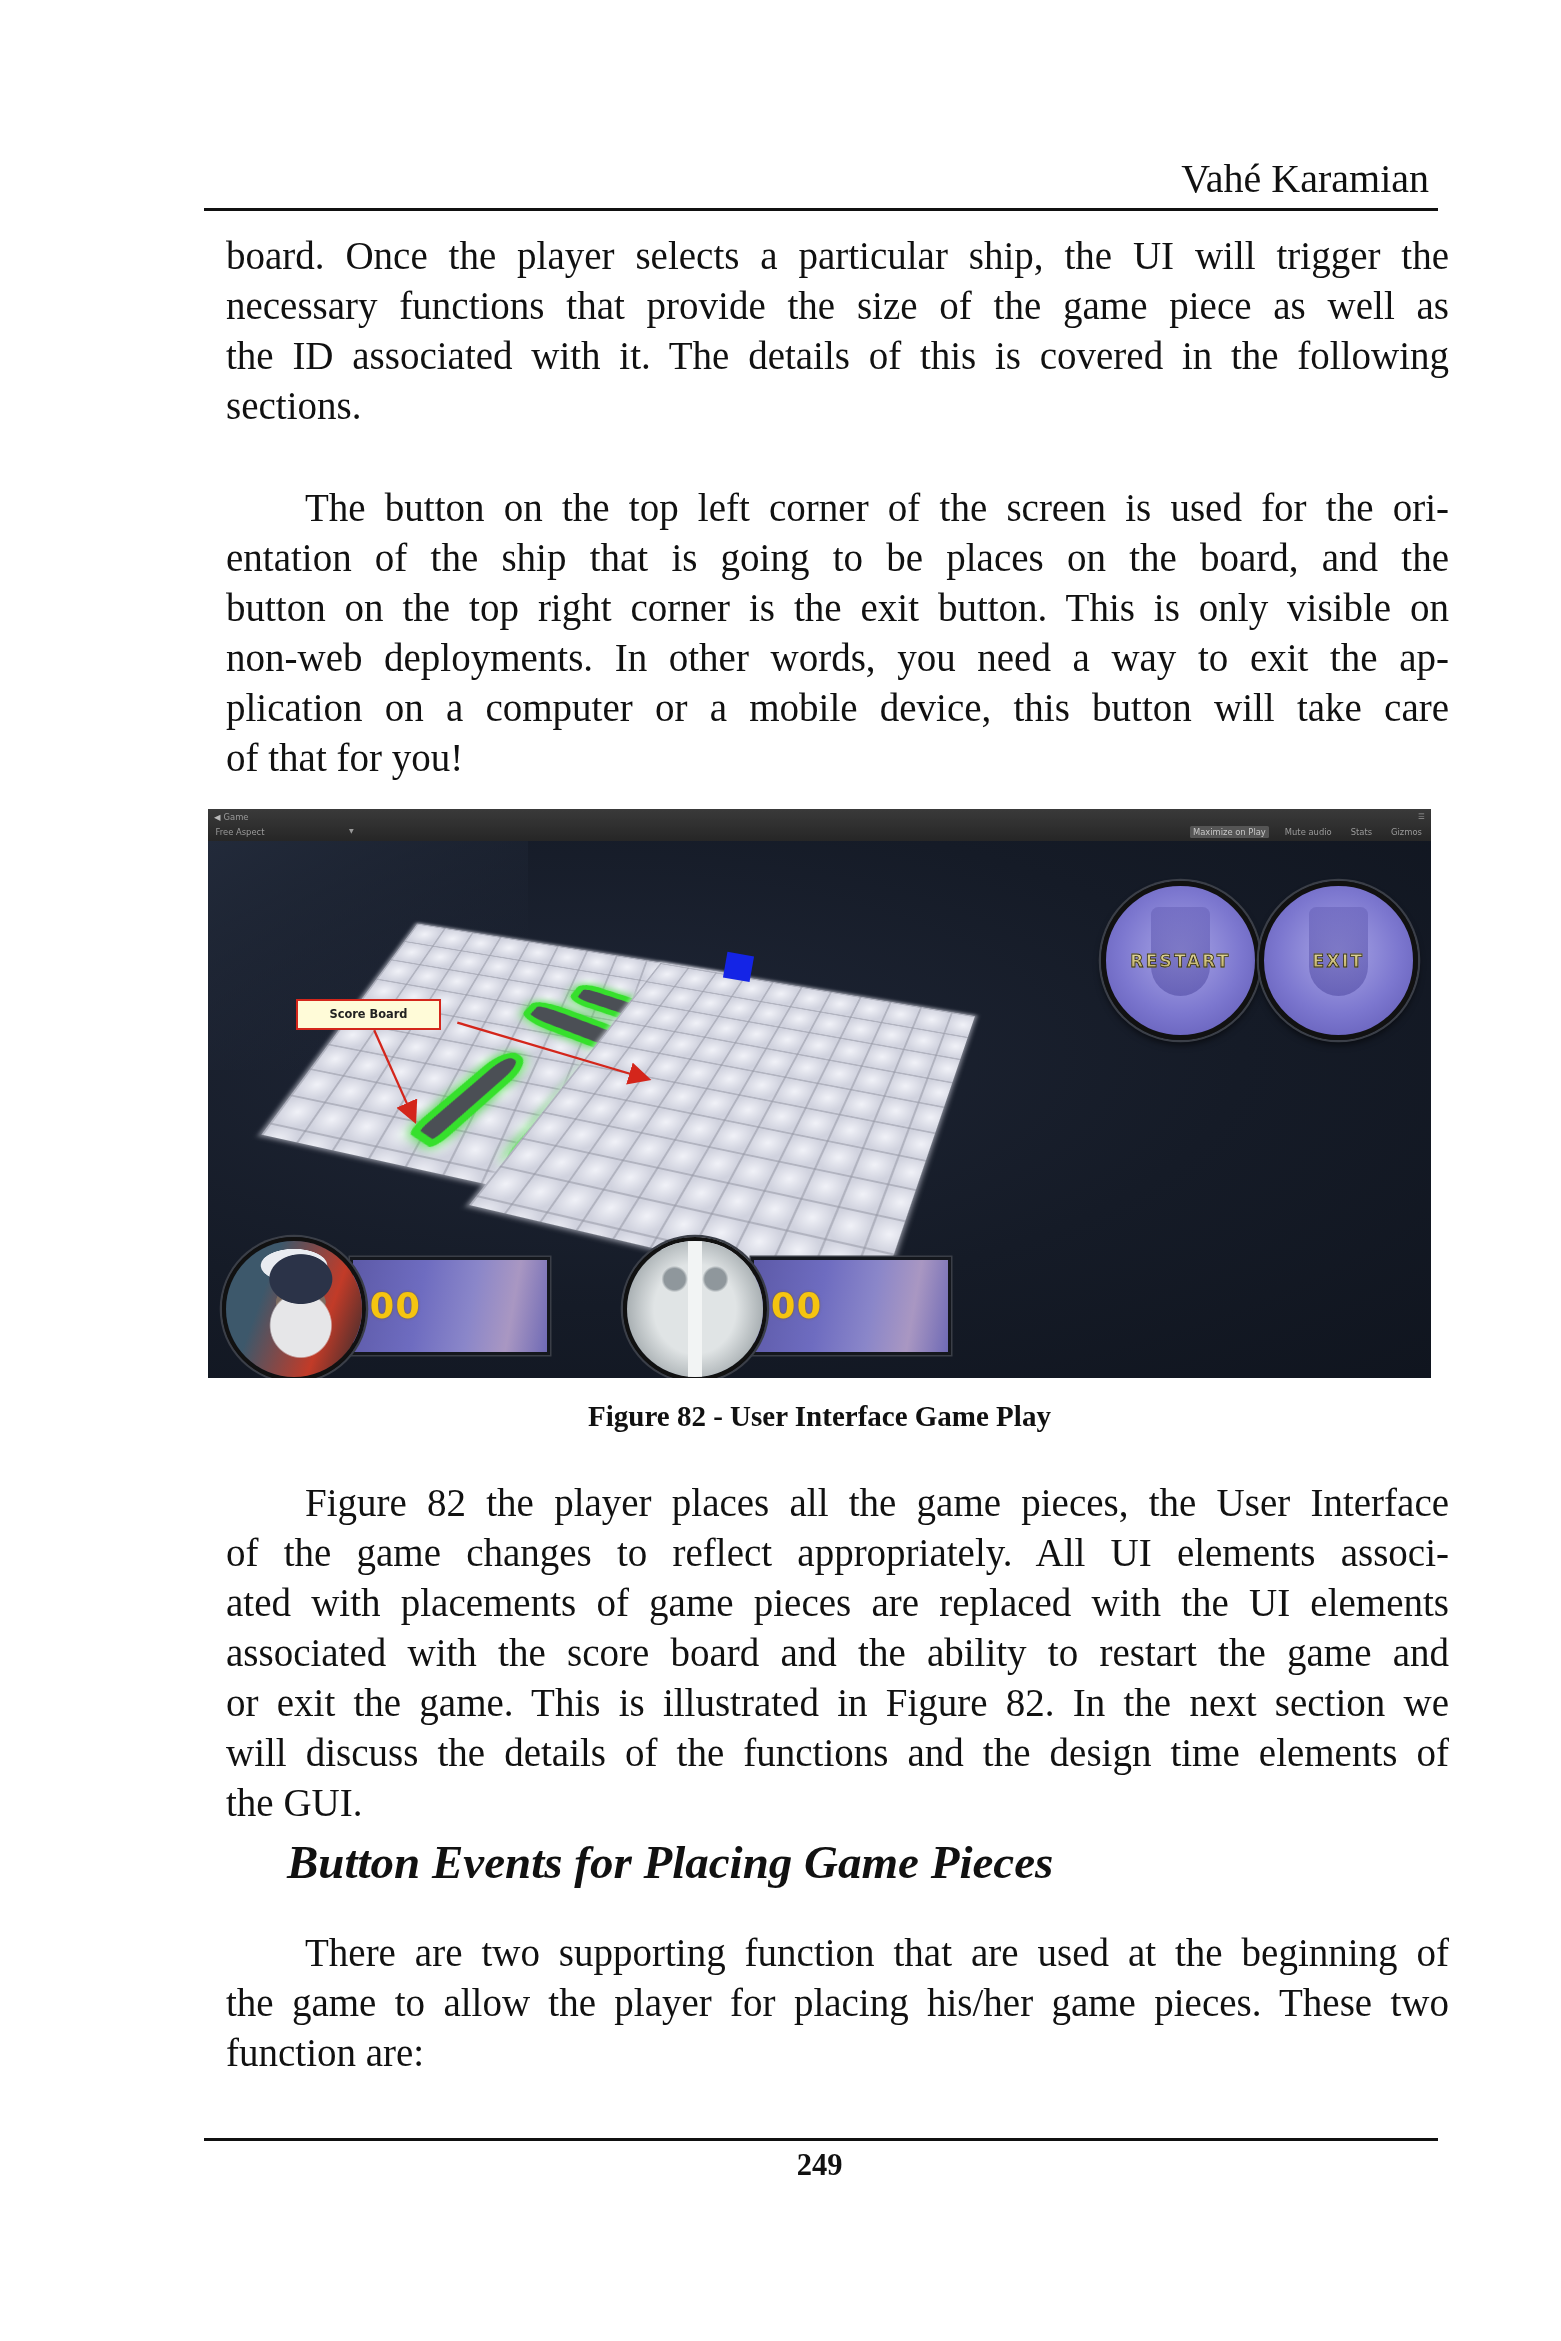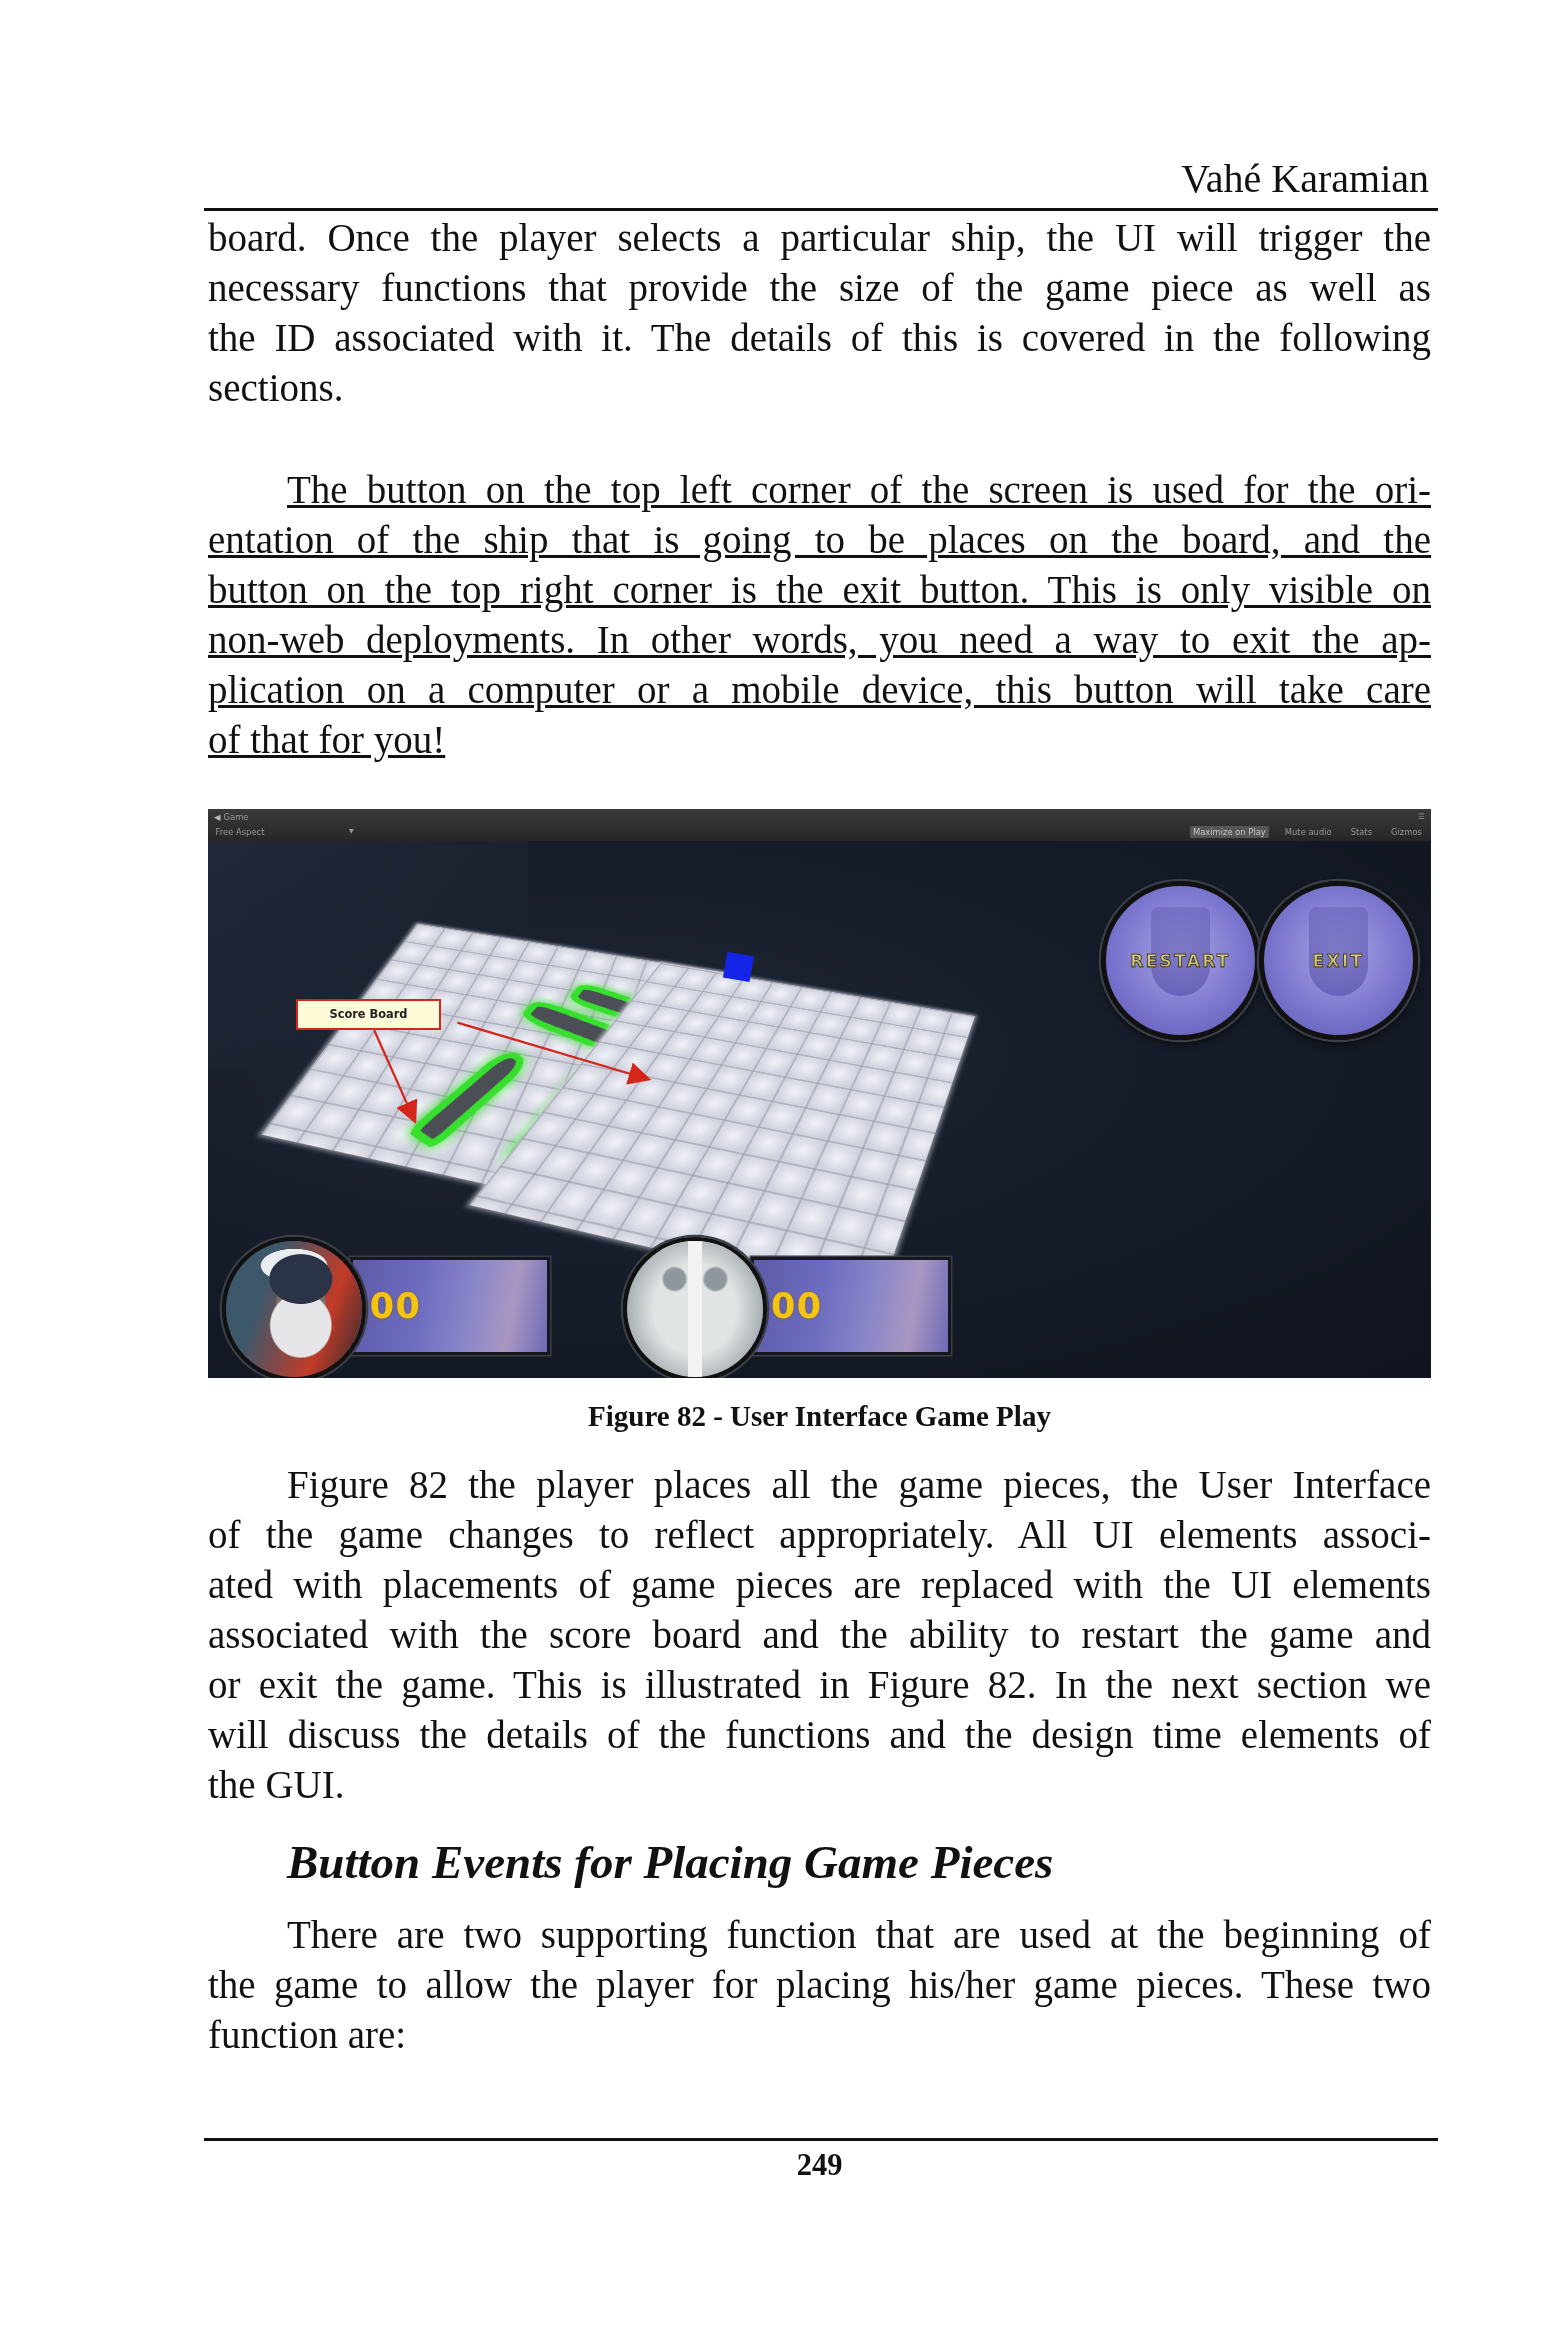--- a/index.html
+++ b/index.html
@@ -5,23 +5,23 @@
   html, body { margin: 0; padding: 0; background: #ffffff; }
   body { width: 1561px; height: 2342px; position: relative; overflow: hidden;
          font-family: "Liberation Serif", "DejaVu Serif", serif; color: #111; }
 
   .running-head { position: absolute; top: 156px; right: 132px; font-size: 40px; line-height: 46px; }
   .rule { position: absolute; left: 204px; width: 1234px; height: 3px; background: #111; }
   .rule.top { top: 208px; }
   .rule.bottom { top: 2138px; }
 
   .para { position: absolute; left: 208px; width: 1223px; font-size: 39px; line-height: 50px;
-          text-align: justify; hyphens: manual; margin: 0; }
+          text-align: justify; hyphens: manual; margin: 18px; }
   .p1 { top: 213px; }
-  .p2 { top: 465px; text-decoration: underline; }
+  .p2 { top: 465px; }
   .p3 { top: 1460px; }
   .p4 { top: 1910px; }
 
   .line { display: block; text-align: justify; text-align-last: justify; white-space: nowrap; }
   .line.last { text-align-last: left; }
 
   .section-heading { position: absolute; left: 287px; top: 1837px; font-size: 47px; line-height: 50px;
                      font-weight: bold; font-style: italic; margin: 0; text-align: right; }
 
   .caption { position: absolute; left: 208px; width: 1223px; top: 1397px; text-align: center;

